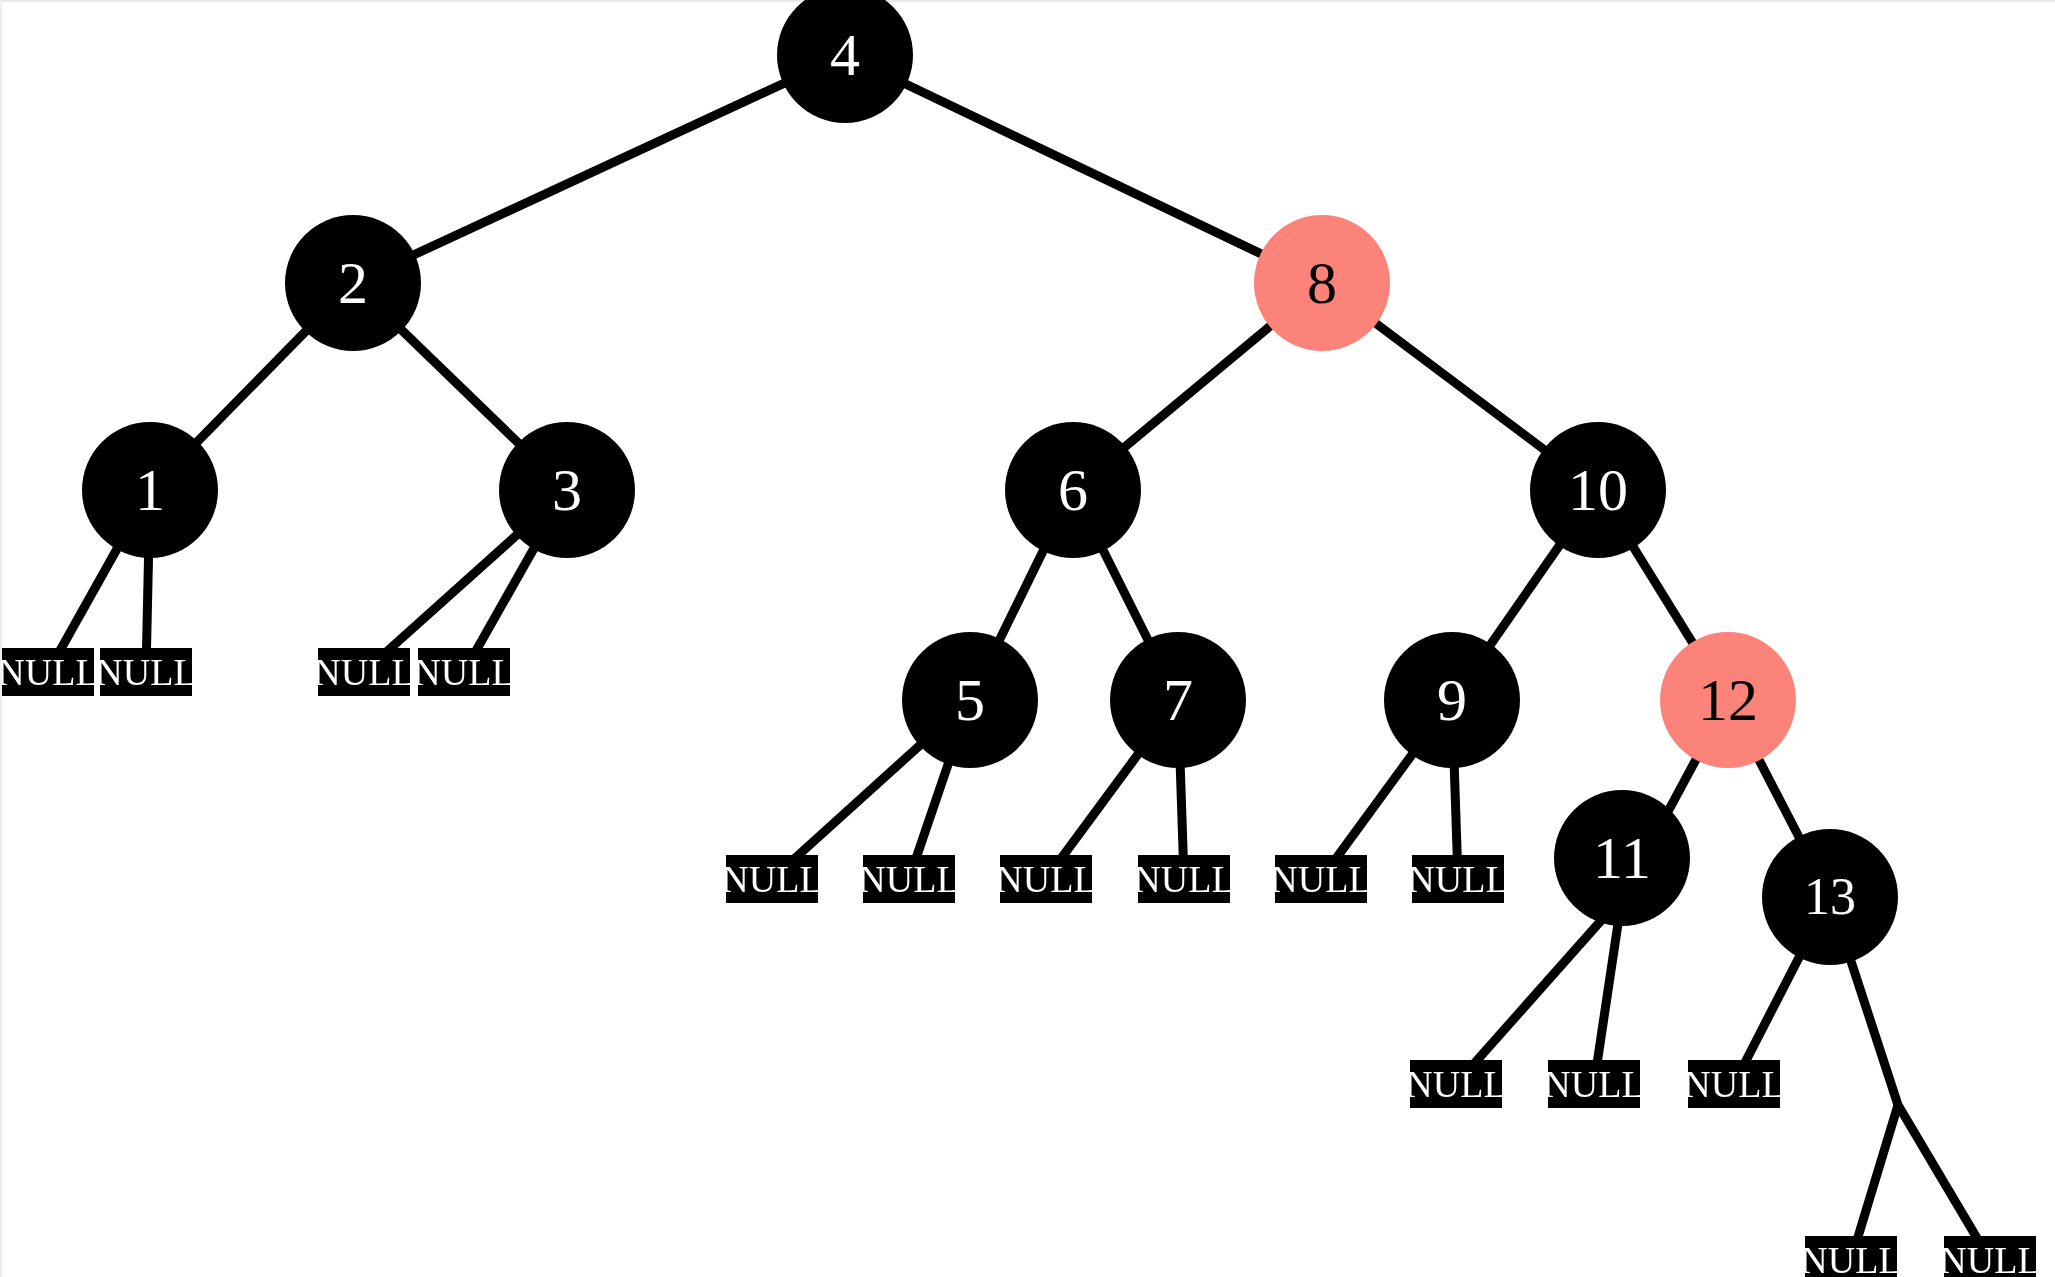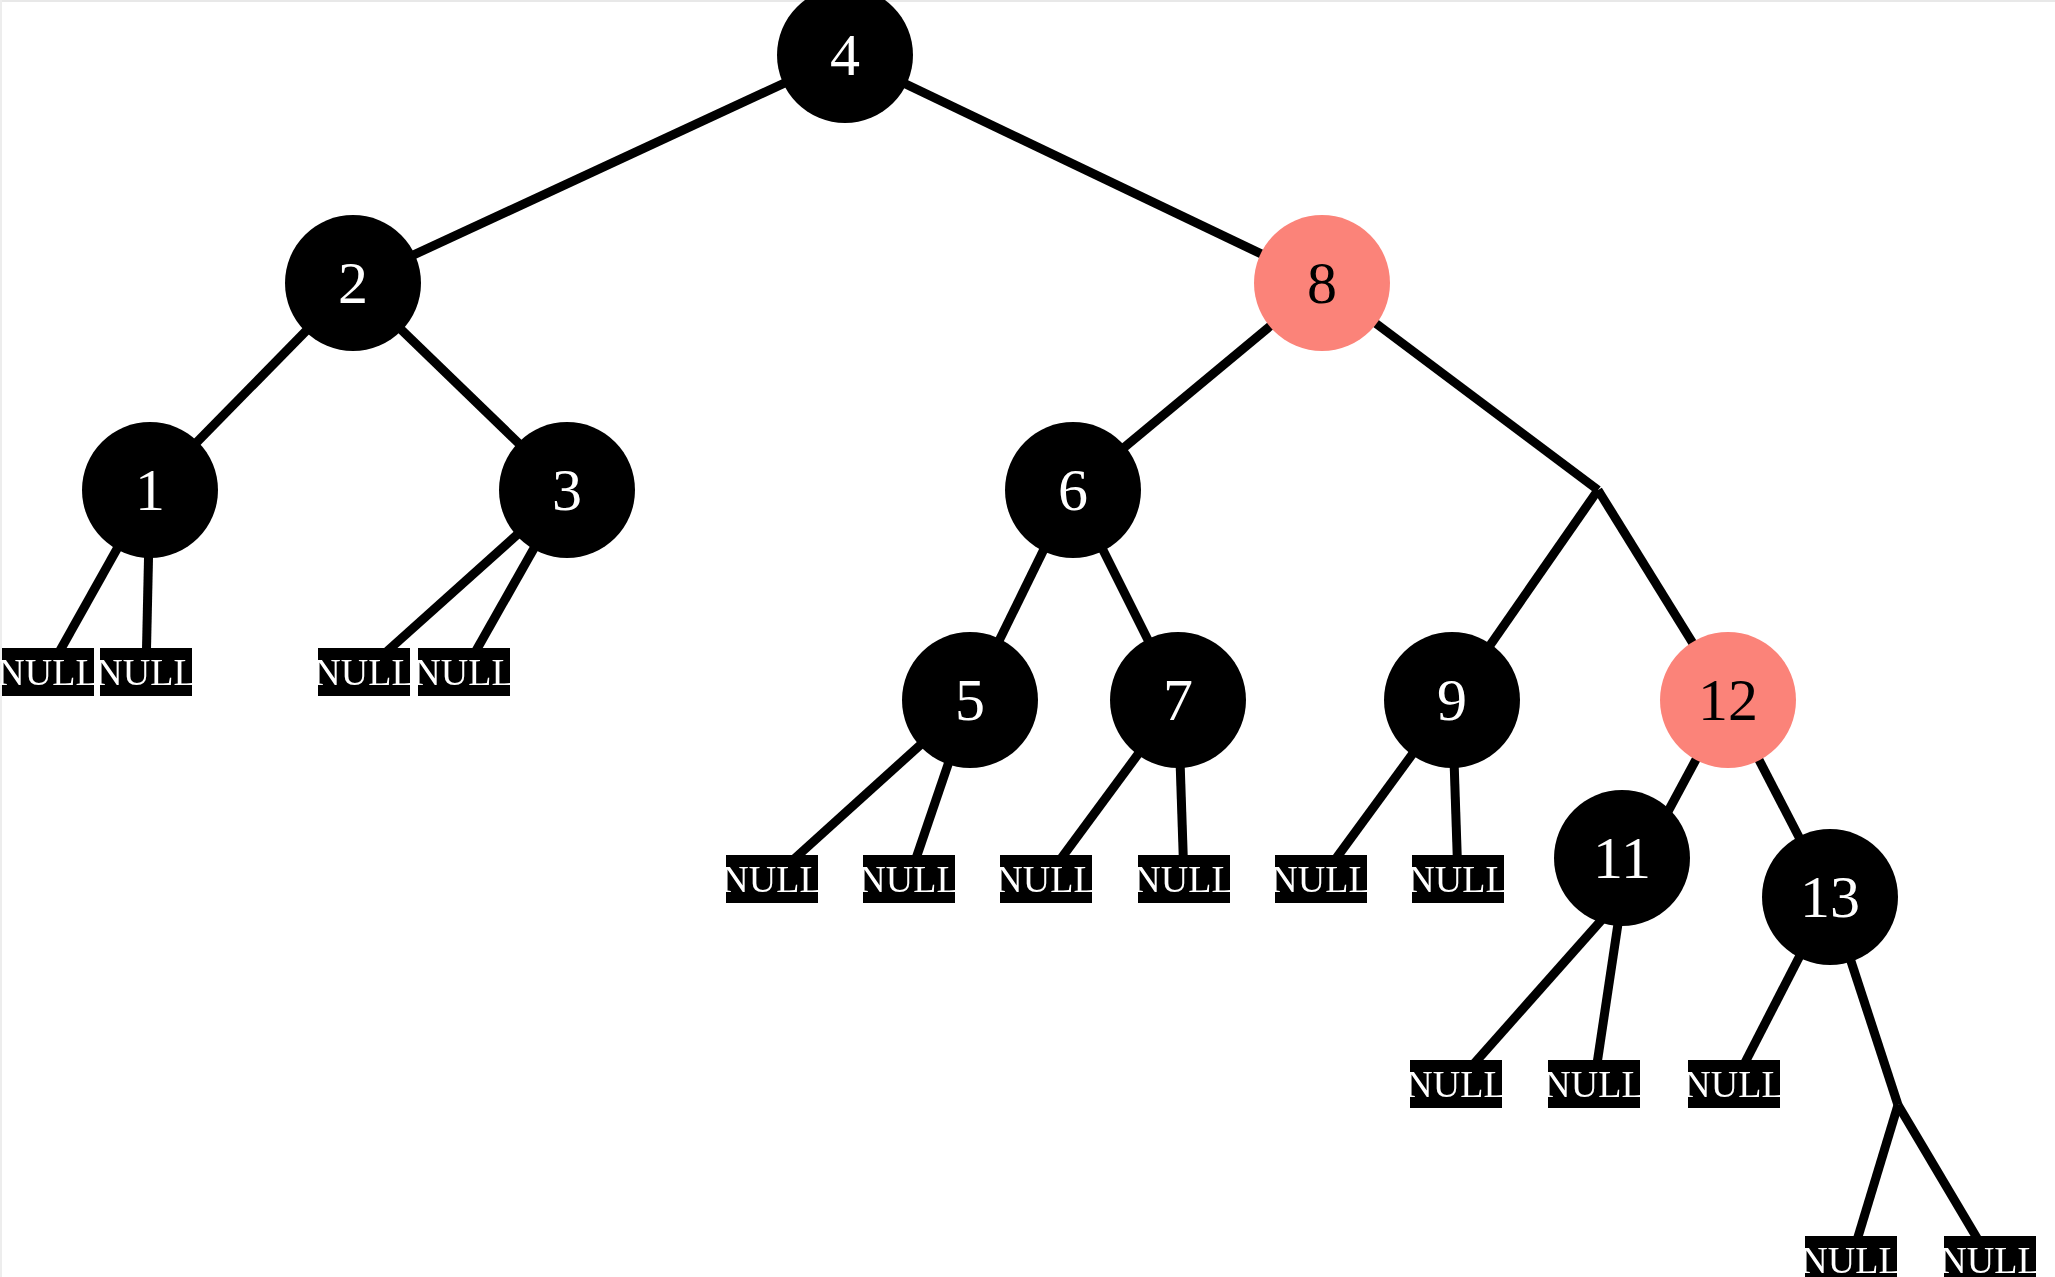--- a/index.html
+++ b/index.html
@@ -135,37 +135,40 @@
       </div>
       <div class="tree-node node-black" style="left: 82px; top: 422px; width: 136px; height: 136px;">
         <span class="node-label" style="font-size: 60px;">1</span>
       </div>
       <div class="tree-node node-black" style="left: 499px; top: 422px; width: 136px; height: 136px;">
         <span class="node-label" style="font-size: 60px;">3</span>
       </div>
       <div class="tree-node node-black" style="left: 1005px; top: 422px; width: 136px; height: 136px;">
         <span class="node-label" style="font-size: 60px;">6</span>
       </div>
+      <div class="tree-node node-black" style="left: 1530px; top: 422px; width: 136px; height: 136px;">
+        <span class="node-label" style="font-size: 60px;">10</span>
+      </div>
       <div class="tree-node node-black" style="left: 902px; top: 632px; width: 136px; height: 136px;">
         <span class="node-label" style="font-size: 60px;">5</span>
       </div>
       <div class="tree-node node-black" style="left: 1110px; top: 632px; width: 136px; height: 136px;">
         <span class="node-label" style="font-size: 60px;">7</span>
       </div>
       <div class="tree-node node-black" style="left: 1384px; top: 632px; width: 136px; height: 136px;">
         <span class="node-label" style="font-size: 60px;">9</span>
       </div>
       <div class="tree-node node-red" style="left: 1660px; top: 632px; width: 136px; height: 136px;">
         <span class="node-label" style="font-size: 60px;">12</span>
       </div>
       <div class="tree-node node-black" style="left: 1554px; top: 790px; width: 136px; height: 136px; text-decoration: underline;">
         <span class="node-label" style="font-size: 60px;">11</span>
       </div>
       <div class="tree-node node-black" style="left: 1762px; top: 829px; width: 136px; height: 136px;">
-        <span class="node-label" style="font-size: 60px;">13</span>
+        <span class="node-label" style="font-size: 52px;">13</span>
       </div>
       <div class="null-leaf" style="left: 2px; top: 648px; width: 92px; height: 48px;">
         <span class="null-label">NULL</span>
       </div>
       <div class="null-leaf" style="left: 100px; top: 648px; width: 92px; height: 48px;">
         <span class="null-label">NULL</span>
       </div>
       <div class="null-leaf" style="left: 318px; top: 648px; width: 92px; height: 48px;">
         <span class="null-label">NULL</span>
       </div>

